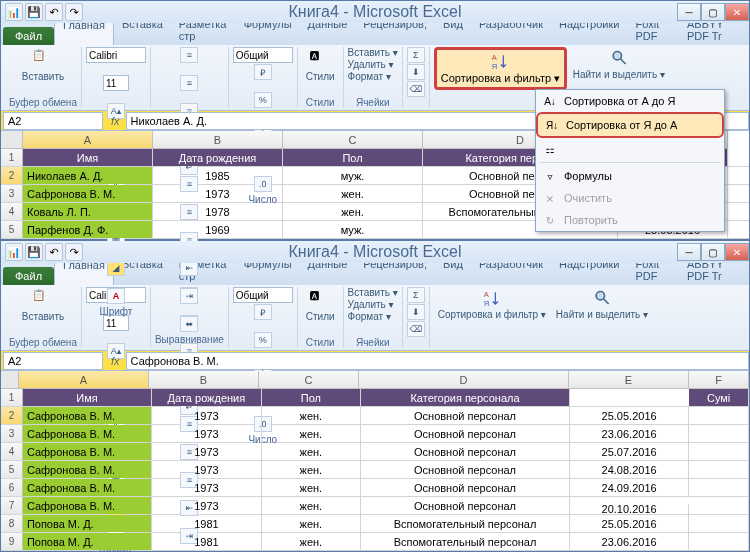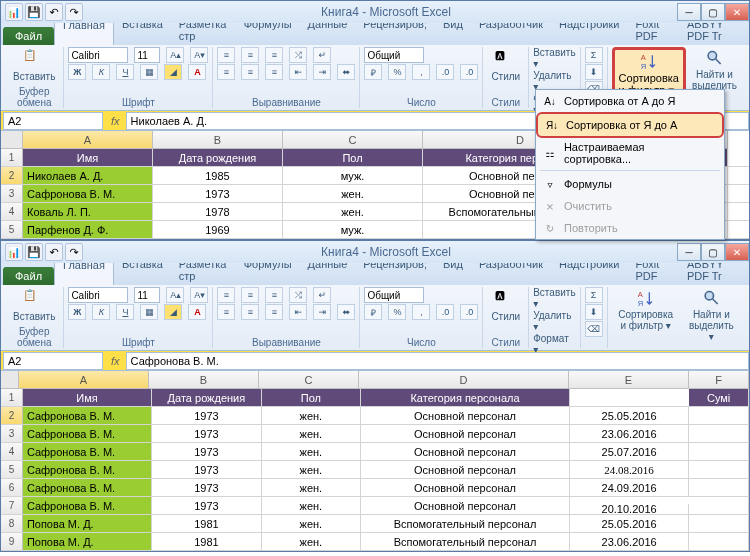--- a/index.html
+++ b/index.html
@@ -1,37 +1,37 @@
 <!DOCTYPE html>
 <html><head>
 <meta charset="utf-8">
 <style>
 * { box-sizing: border-box; margin: 0; padding: 0; }
 body { font-family: "Segoe UI", Tahoma, sans-serif; font-size: 11px; background: #fff; width: 750px; }
 .excel-window { background: #dce6f2; border: 1px solid #5a7ba8; }
 .titlebar { background: linear-gradient(#e8f1fb, #d6e5f5); height: 22px; display: flex; align-items: center; position: relative; }
 .titlebar .qat { display: flex; gap: 2px; padding: 0 4px; }
 .titlebar .qat-btn { width: 18px; height: 18px; background: #f0f4fa; border: 1px solid #b0c4de; border-radius: 2px; display: flex; align-items: center; justify-content: center; }
-.titlebar .title-text { position: absolute; left: 50%; transform: translateX(-50%); color: #4a6a92; font-size: 12px; margin-left: 11px; }
+.titlebar .title-text { position: absolute; left: 50%; transform: translateX(-50%); color: #4a6a92; font-size: 16px; }
 .titlebar .win-controls { margin-left: auto; display: flex; gap: 0; }
 .titlebar .win-btn { width: 24px; height: 18px; border: 1px solid #8aa8c8; background: linear-gradient(#f4f8fc, #dae6f2); display: flex; align-items: center; justify-content: center; font-size: 10px; }
 .titlebar .win-btn.close { background: linear-gradient(#f5a8a0, #d86050); color: #fff; }
 .tabs-row { background: linear-gradient(#dce8f6, #cfdff2); display: flex; align-items: flex-end; height: 22px; padding-left: 2px; }
 .file-tab { background: linear-gradient(#3b7d3b, #2d6b2d); color: #fff; padding: 3px 12px; border-radius: 3px 3px 0 0; font-size: 11px; }
 .tab { padding: 3px 8px; color: #3a5a7a; cursor: pointer; font-size: 11px; }
 .tab.active { background: #f2f6fc; border: 1px solid #a8bed8; border-bottom: none; border-radius: 3px 3px 0 0; }
 .ribbon { background: linear-gradient(#f2f6fc, #e4ecf6); border-bottom: 1px solid #a8bed8; display: flex; padding: 2px 4px; height: 66px; }
 .ribbon-group { border-right: 1px solid #c8d6e8; padding: 0 4px; display: flex; flex-direction: column; justify-content: space-between; }
 .ribbon-group-content { display: flex; gap: 2px; }
 .ribbon-group-label { text-align: center; font-size: 10px; color: #4a6a92; padding-top: 2px; }
 .ribbon-big-btn { display: flex; flex-direction: column; align-items: center; padding: 2px 4px; cursor: pointer; }
 .ribbon-big-btn .ico { width: 22px; height: 22px; }
 .ribbon-big-btn .lbl { font-size: 10px; color: #3a5a7a; text-align: center; line-height: 1.1; }
 .ribbon-col { display: flex; flex-direction: column; gap: 1px; }
-.ribbon-row { display: flex; align-items: center; gap: 6px; }
+.ribbon-row { display: flex; align-items: center; gap: 12px; flex-direction: column; }
 .small-select, .small-input { background: #fff; border: 1px solid #a8bed8; height: 16px; font-size: 10px; padding: 0 2px; }
 .small-btn { width: 18px; height: 16px; border: 1px solid #c0d0e4; background: #f4f8fc; display: flex; align-items: center; justify-content: center; font-size: 9px; color: #3a5a7a; }
 .sort-filter-btn { border: 3px solid #d04040; border-radius: 4px; padding: 2px 4px; display: flex; flex-direction: column; align-items: center; background: #fce8b8; }
 .dropdown-menu { position: absolute; background: #f4f6fa; border: 1px solid #8aa8c8; box-shadow: 2px 2px 4px rgba(0,0,0,0.3); z-index: 100; font-size: 11px; }
 .dropdown-menu .menu-item { display: flex; align-items: center; gap: 6px; padding: 3px 10px 3px 6px; cursor: pointer; }
 .dropdown-menu .menu-item.disabled { color: #a0a0a0; }
 .dropdown-menu .menu-item.highlighted { border: 2px solid #d04040; border-radius: 6px; background: #fce8b8; }
 .dropdown-menu .menu-sep { height: 1px; background: #c8d6e8; margin: 2px 4px; }
 .dropdown-menu .menu-icon { width: 16px; height: 16px; display: flex; align-items: center; justify-content: center; font-size: 10px; }
 .formula-bar { display: flex; align-items: center; background: #fde047; border-bottom: 1px solid #a8bed8; height: 20px; }
@@ -212,21 +212,20 @@
     <div class="menu-item">
       <span class="menu-icon">А↓</span>
       <span>Сортировка от А до Я</span>
     </div>
     <div class="menu-item highlighted">
       <span class="menu-icon">Я↓</span>
       <span>Сортировка от Я до А</span>
     </div>
     <div class="menu-item">
       <span class="menu-icon">⚏</span>
-      <span>Настраиваемая сортировка...</span>
     </div>
     <div class="menu-sep"></div>
     <div class="menu-item">
       <span class="menu-icon">▿</span>
       <span>Формулы</span>
     </div>
     <div class="menu-item disabled">
       <span class="menu-icon">⨯</span>
       <span>Очистить</span>
     </div>
@@ -503,21 +502,21 @@
           <div class="cell center" style="width: 210px;">Основной персонал</div>
           <div class="cell center" style="width: 120px;">25.07.2016</div>
           <div class="cell center" style="width: 60px;"></div>
         </div>
         <div class="grid-row">
           <div class="row-header">5</div>
           <div class="cell green" style="width: 130px;">Сафронова В. М.</div>
           <div class="cell center" style="width: 110px;">1973</div>
           <div class="cell center" style="width: 100px;">жен.</div>
           <div class="cell center" style="width: 210px;">Основной персонал</div>
-          <div class="cell center" style="width: 120px; font-family: Liberation Serif, serif;">24.08.2016</div>
+          <div class="cell center" style="width: 120px;">24.08.2016</div>
           <div class="cell center" style="width: 60px;"></div>
         </div>
         <div class="grid-row">
           <div class="row-header">6</div>
           <div class="cell green" style="width: 130px;">Сафронова В. М.</div>
           <div class="cell center" style="width: 110px;">1973</div>
           <div class="cell center" style="width: 100px;">жен.</div>
           <div class="cell center" style="width: 210px;">Основной персонал</div>
           <div class="cell center" style="width: 120px;">24.09.2016</div>
           <div class="cell center" style="width: 60px;"></div>

